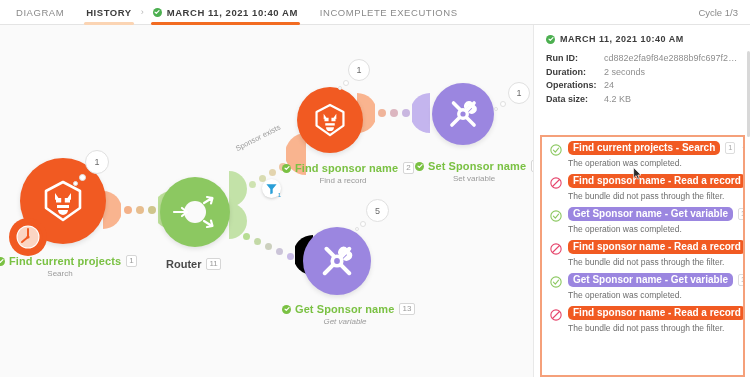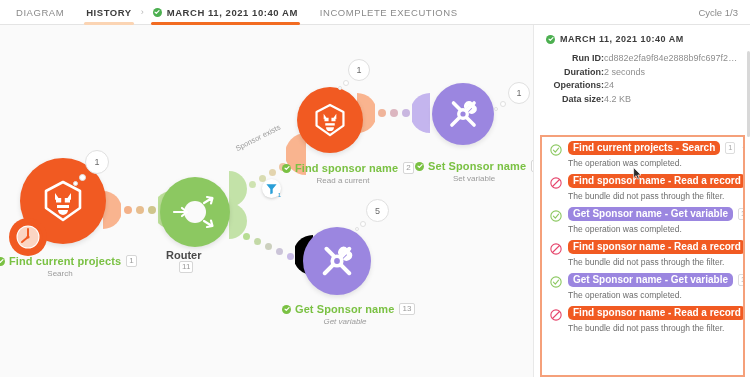--- a/index.html
+++ b/index.html
@@ -105,21 +105,21 @@
   
   .panel {
     position: absolute; top: 25px; left: 533px; width: 217px; height: 352px;
     background: #ffffff; border-left: 1px solid #e8e8e8;
   }
   .panel-head { padding: 9px 12px 4px 12px; }
   .panel-date {
     display: flex; align-items: center; font-size: 9px; font-weight: bold;
     color: #3c3c3c; letter-spacing: .5px; margin-bottom: 8px;
   }
-  .meta-row { display: flex; font-size: 9px; line-height: 13.5px; text-align: right; }
+  .meta-row { display: flex; font-size: 9px; line-height: 13.5px; }
   .meta-k { width: 58px; font-weight: bold; color: #3c3c3c; flex: none; }
   .meta-v { color: #8e8e8e; overflow: hidden; text-overflow: ellipsis; white-space: nowrap; }
 
   .log-box {
     position: absolute; left: 6px; right: 5px; top: 110px; bottom: 0;
     border: 2px solid #f5a07a; border-top: 2px solid #f5a07a;
     background: #fff; overflow: hidden;
   }
   .log-tabs {
     display: flex; align-items: center; justify-content: center;
@@ -289,21 +289,21 @@
     <div class="node" style="left:160px; top:152px;">
       <div class="bubble c-green" style="width:70px; height:70px;">
         <svg width="70" height="70" viewBox="0 0 70 70">
           <circle cx="35" cy="35" r="11" fill="#fafafa"></circle>
           <path d="M14 35 h10 M22 31 l5 4 l-5 4" stroke="#fff" stroke-width="2.2" fill="none" stroke-linecap="round" stroke-linejoin="round"></path>
           <path d="M44 26 l8 -5 M47 20 l5.5 1 l-1.5 5.5" stroke="#fff" stroke-width="2.2" fill="none" stroke-linecap="round" stroke-linejoin="round"></path>
           <path d="M44 44 l8 5 M47 50 l5.5 -1 l-1.5 -5.5" stroke="#fff" stroke-width="2.2" fill="none" stroke-linecap="round" stroke-linejoin="round"></path>
         </svg>
       </div>
     </div>
-    <div class="router-label" style="left:166px; top:224px;flex-direction:column;">
+    <div class="router-label" style="left:166px; top:233px;">
       <span>Router</span>
       <span class="mod-num">11</span>
     </div>
 
     <div class="branch-text" style="left:234px; top:120px; transform:rotate(-27deg); transform-origin:left top;">Sponsor exists</div>
     <div class="filter-badge" style="left:262px; top:154px;">
       <svg width="13" height="13" viewBox="0 0 14 14">
         <path d="M1.5 2.5 h11 l-4.2 5 v4.5 l-2.6 1.3 v-5.8 Z" fill="#2a9fd8"></path>
       </svg>
       <span style="position:absolute; right:0px; bottom:0px; font-size:6px; color:#2a9fd8;">1</span>
@@ -327,21 +327,21 @@
     <div class="think-s" style="left:338px; top:61px; width:4px; height:4px;"></div>
     <div class="mod-label" style="left:282px; top:137px;">
       <span class="ok">
         <svg viewBox="0 0 12 12">
             <path d="M2 6.2 L4.6 8.8 L10 3.2" stroke="#fff" stroke-width="2.4" fill="none" stroke-linecap="round" stroke-linejoin="round"></path>
           </svg>
       </span>
       <span>Find sponsor name</span>
       <span class="mod-num">2</span>
     </div>
-    <div class="mod-sub" style="left:288px; top:151px; width:110px;">Read a current</div>
+    <div class="mod-sub" style="left:288px; top:151px; width:110px;">Find a record</div>
 
     <div class="node" style="left:432px; top:58px;">
       <div class="bubble c-purple" style="width:62px; height:62px;">
         <svg width="38" height="38" viewBox="0 0 48 48">
           <path d="M10 38 L22 26 M38 10 L26 22" stroke="#fff" stroke-width="4.5" stroke-linecap="round"></path>
           <path d="M12 10 L24 22 M26 26 L38 38" stroke="#fff" stroke-width="4.5" stroke-linecap="round"></path>
           <path d="M34 8 a6.5 6.5 0 0 0 -7 10.5 l5 -5 l3.5 3.5 l-5 5 A6.5 6.5 0 0 0 41 15" fill="#fff"></path>
           <circle cx="24" cy="24" r="7.5" fill="#fff"></circle>
           <circle cx="24" cy="24" r="3.3" fill="#9b86e0"></circle>
         </svg>

